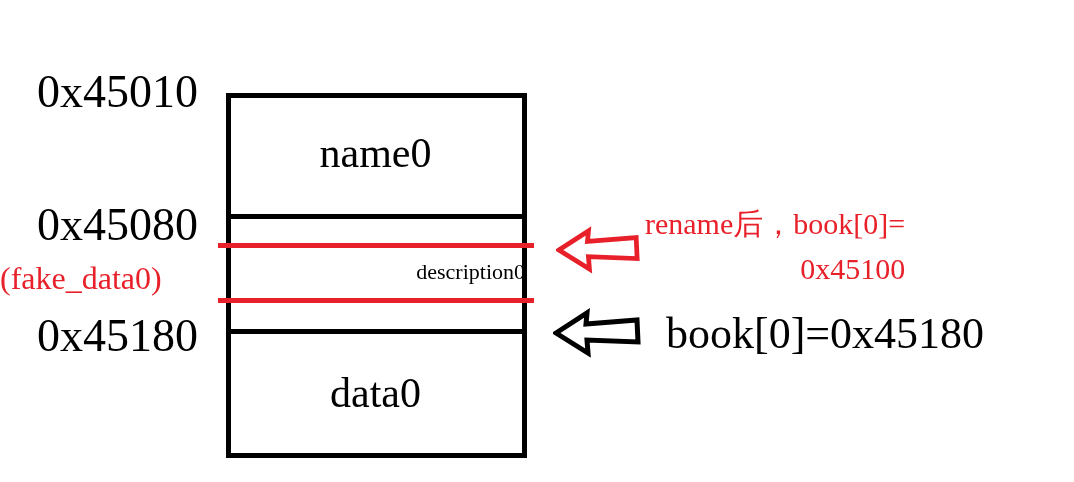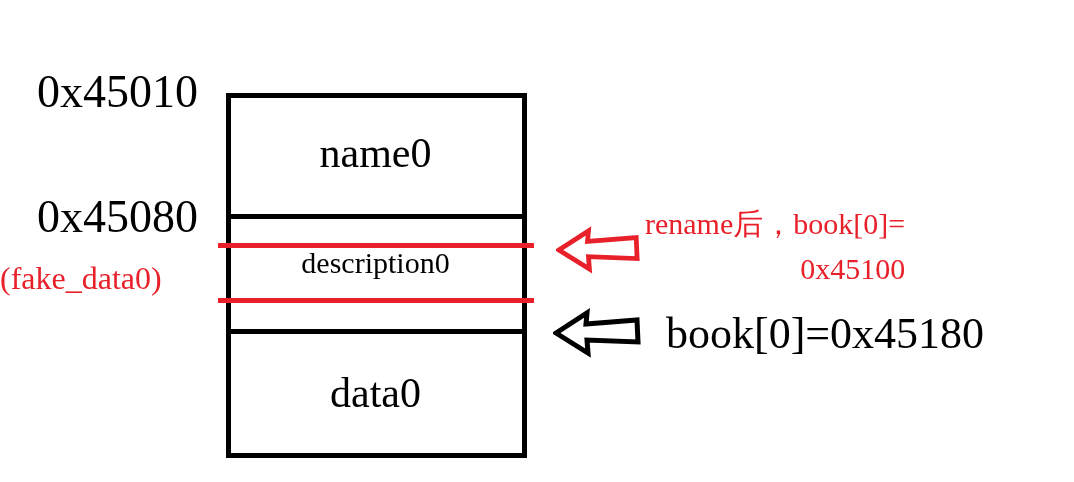--- a/index.html
+++ b/index.html
@@ -22,21 +22,21 @@
   .addr {
     position: absolute;
     left: 0;
     width: 198px;
     text-align: right;
     font-size: 46px;
     line-height: 46px;
     white-space: nowrap;
   }
   .addr-top  { top: 33px; }
-  .addr-mid  { top: 158px; }
+  .addr-mid  { top: 166px; }
   .addr-low  { top: 277px; }
   .fake-label {
     position: absolute;
     left: 0;
     width: 222px;
     top: 226px;
     font-size: 32px;
     line-height: 32px;
     color: var(--red, #e8202a);
     white-space: nowrap;
@@ -75,21 +75,21 @@
 
   
   .block-label {
     position: absolute;
     left: 226px;
     width: 299px;
     text-align: center;
     white-space: nowrap;
   }
   .block-name { top: 96px;  font-size: 42px; line-height: 42px; }
-  .block-desc { top: 212px; font-size: 30px; line-height: 30px; }
+  .block-desc { top: 221px; font-size: 22px; line-height: 30px; text-align: right; }
   .block-data { top: 336px; font-size: 42px; line-height: 42px; }
 
   
   .arrow {
     position: absolute;
   }
   .arrow-red   { left: 556px; top: 190px; color: var(--red, #e8202a); }
   .arrow-black { left: 553px; top: 272px; color: #000000; }
 
   
@@ -114,20 +114,21 @@
   }
 </style>
 </head>
 <body>
 
 <div class="canvas">
 
   <div class="addr addr-top">0x45010</div>
   <div class="addr addr-mid">0x45080</div>
   <div class="fake-label">(fake_data0)</div>
+  <div class="addr addr-low">0x45180</div>
 
   <div class="mem-box"></div>
   <div class="divider divider-1"></div>
   <div class="divider divider-2"></div>
   <div class="red-line red-line-1"></div>
   <div class="red-line red-line-2"></div>
 
   <div class="block-label block-name">name0</div>
   <div class="block-label block-desc">description0</div>
   <div class="block-label block-data">data0</div>

